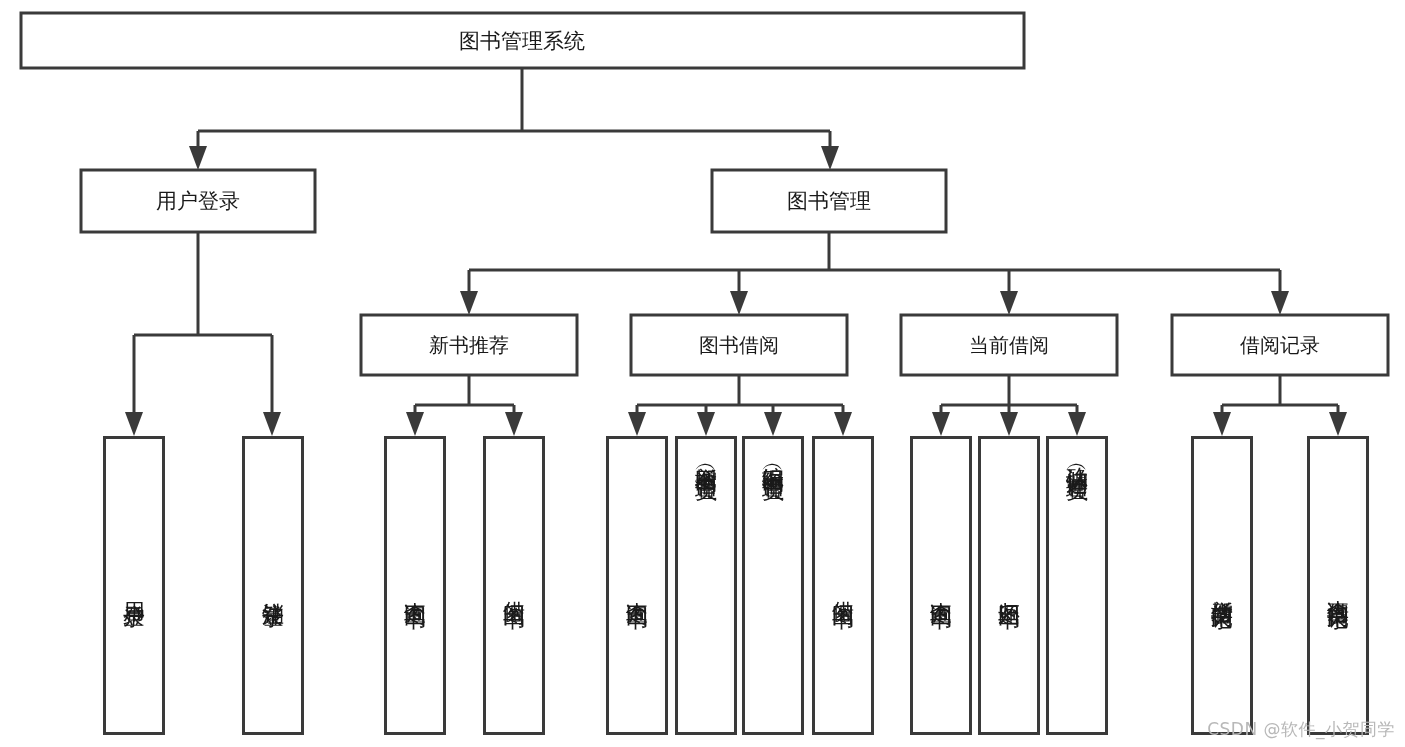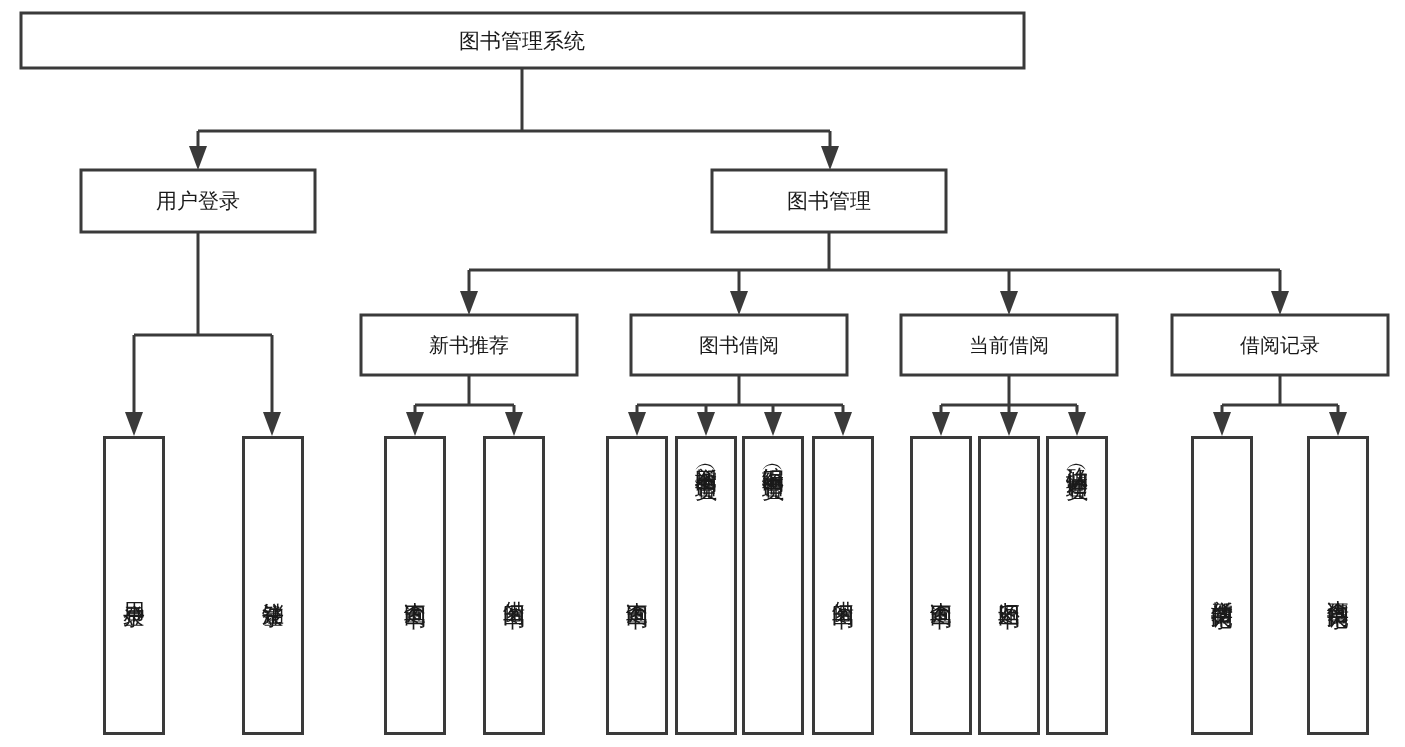--- a/index.html
+++ b/index.html
@@ -286,14 +286,15 @@
       <span class="leaf-text">新增借阅记录</span>
     </div>
   </div>
 
   <div class="leaf-box" style="left:1307px; top:436px; width:62px; height:299px;">
     <div class="leaf-inner">
       <span class="leaf-text">查询借阅记录</span>
     </div>
   </div>
 
+  <div class="watermark">CSDN @软件_小贺同学</div>
 
 </div>
 
 </body></html>

